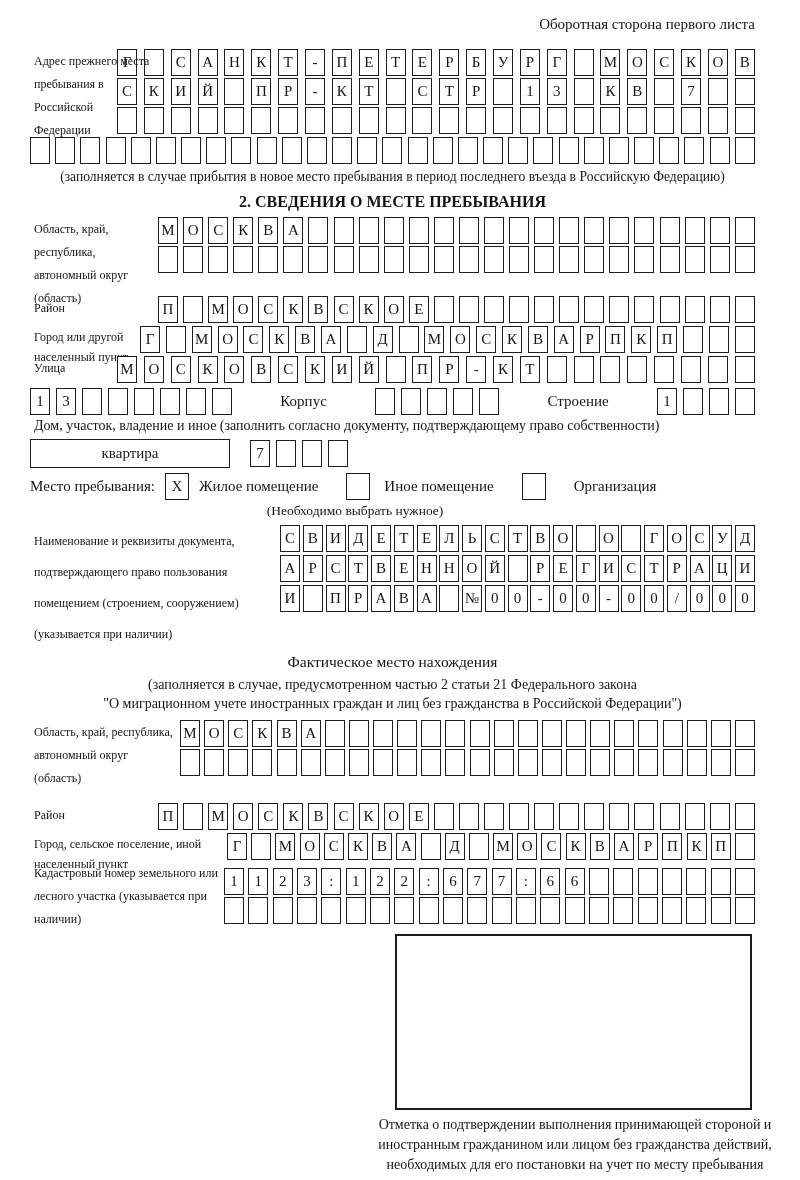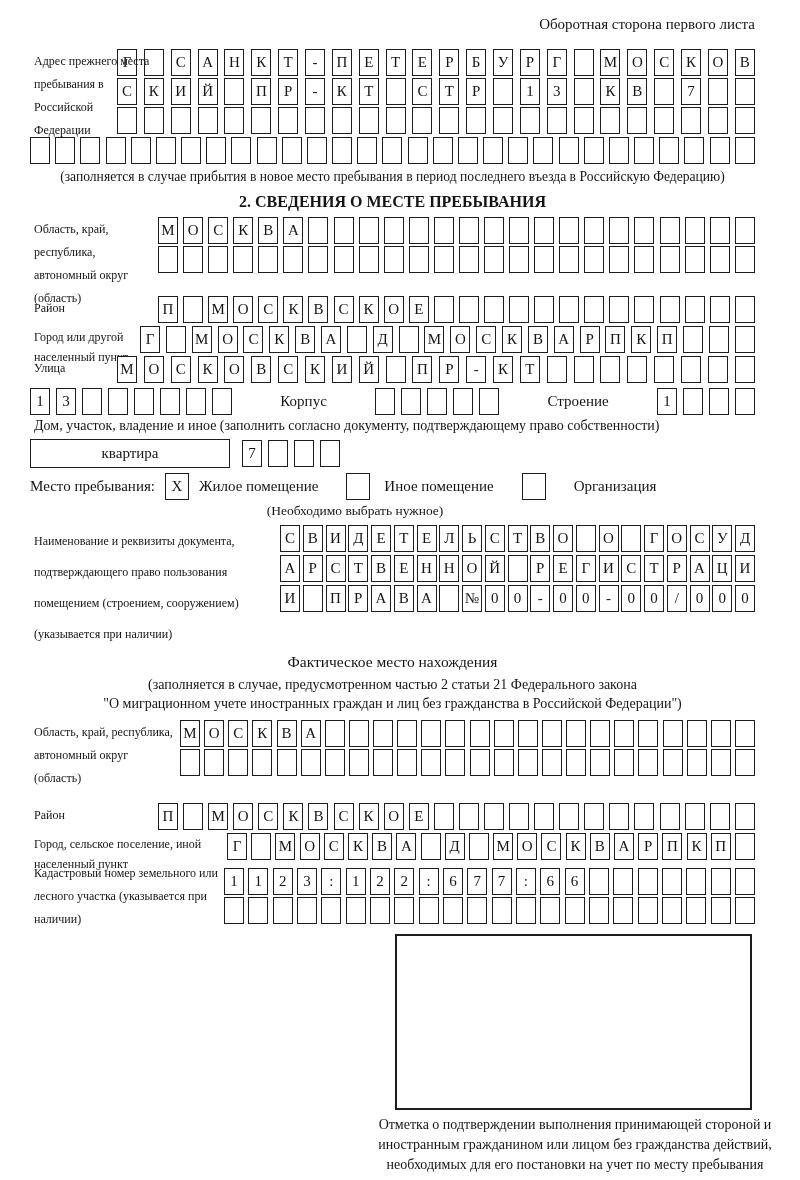--- a/index.html
+++ b/index.html
@@ -22,21 +22,21 @@
   .caption-center{text-align:center;font-size:13.6px;margin:5px 0 2px 0;}
   .sec-title{text-align:center;font-weight:bold;font-size:16px;margin:8px 0 6px 0;}
 
   .dom-row{display:flex;align-items:center;justify-content:space-between;margin-top:5px;}
   .name-rect{box-sizing:border-box;border:1.9px solid #1d1d1d;height:29px;
              display:flex;align-items:center;justify-content:center;font-size:15px;}
   .boxgroup{display:flex;gap:6px;}
   .inline-label{font-size:15px;white-space:nowrap;}
   .small-caption{font-size:14px;margin:3px 0 5px 4px;}
 
-  .kvartira-row{display:flex;align-items:center;gap:12px;margin-top:2px;}
+  .kvartira-row{display:flex;align-items:center;gap:20px;margin-top:2px;}
 
   .mesto-row{display:flex;align-items:center;font-size:15px;margin-top:5px;}
   .chk{flex:0 0 24px;width:24px;}
   .mesto-row .gap-s{margin-left:10px;}
   .mesto-row .gap-m{margin-left:14px;}
   .mesto-row .gap-l{margin-left:28px;}
   .mesto-note{font-size:13.5px;margin:3px 0 6px 190px;width:270px;text-align:center;}
 
   .fact-title{text-align:center;font-weight:normal;font-size:15.5px;margin:10px 0 4px 0;}
   .fact-note{text-align:center;font-size:14px;line-height:19px;}

